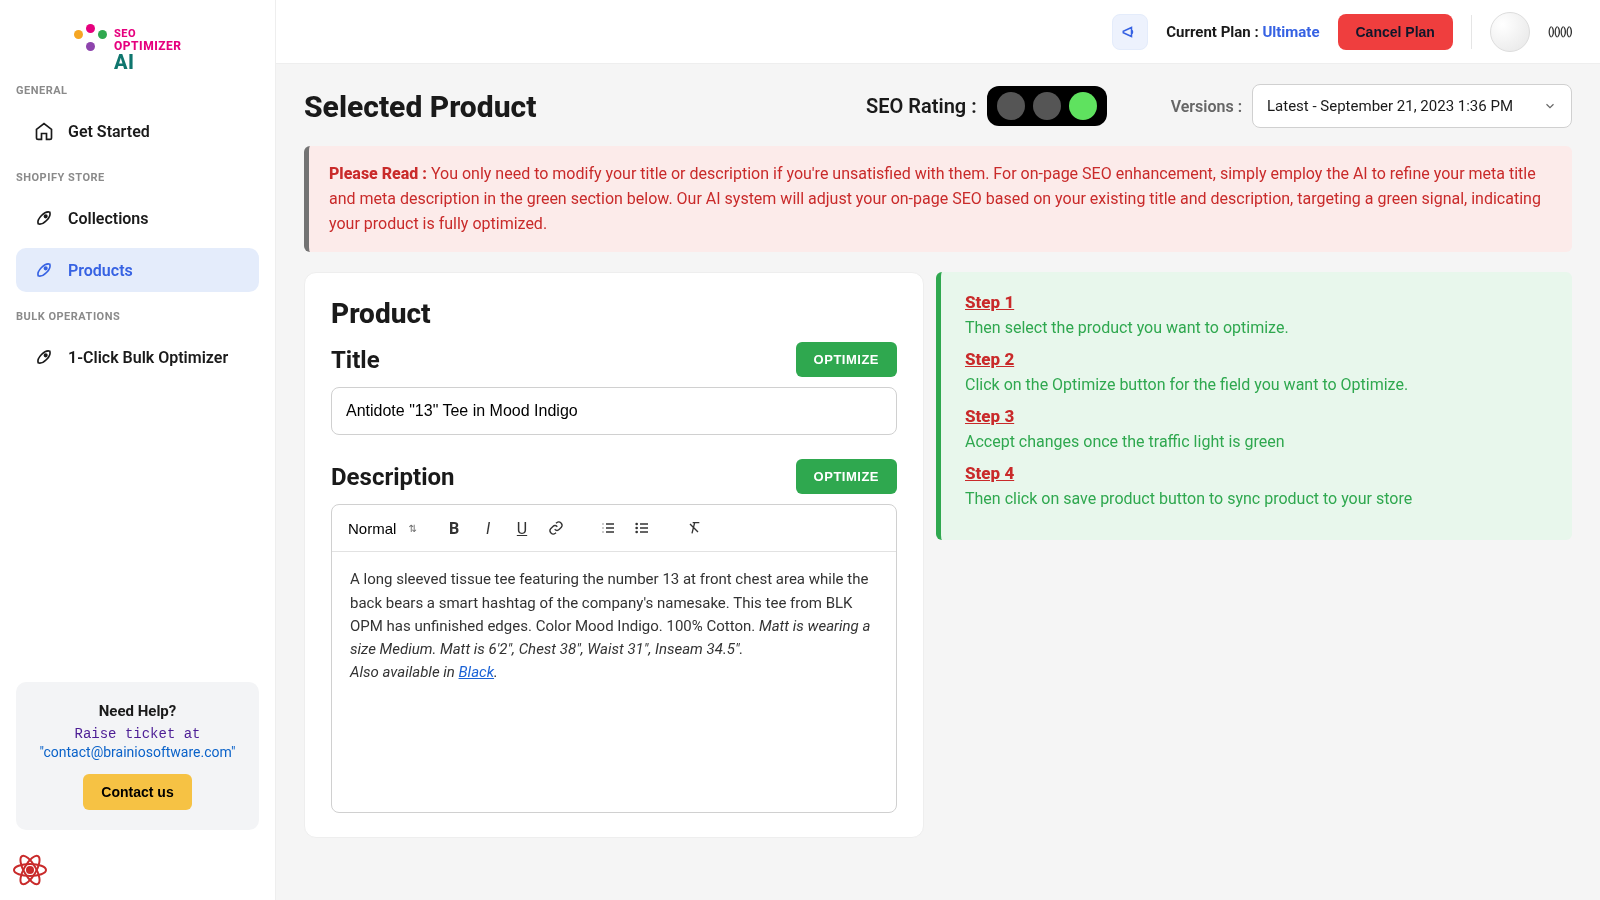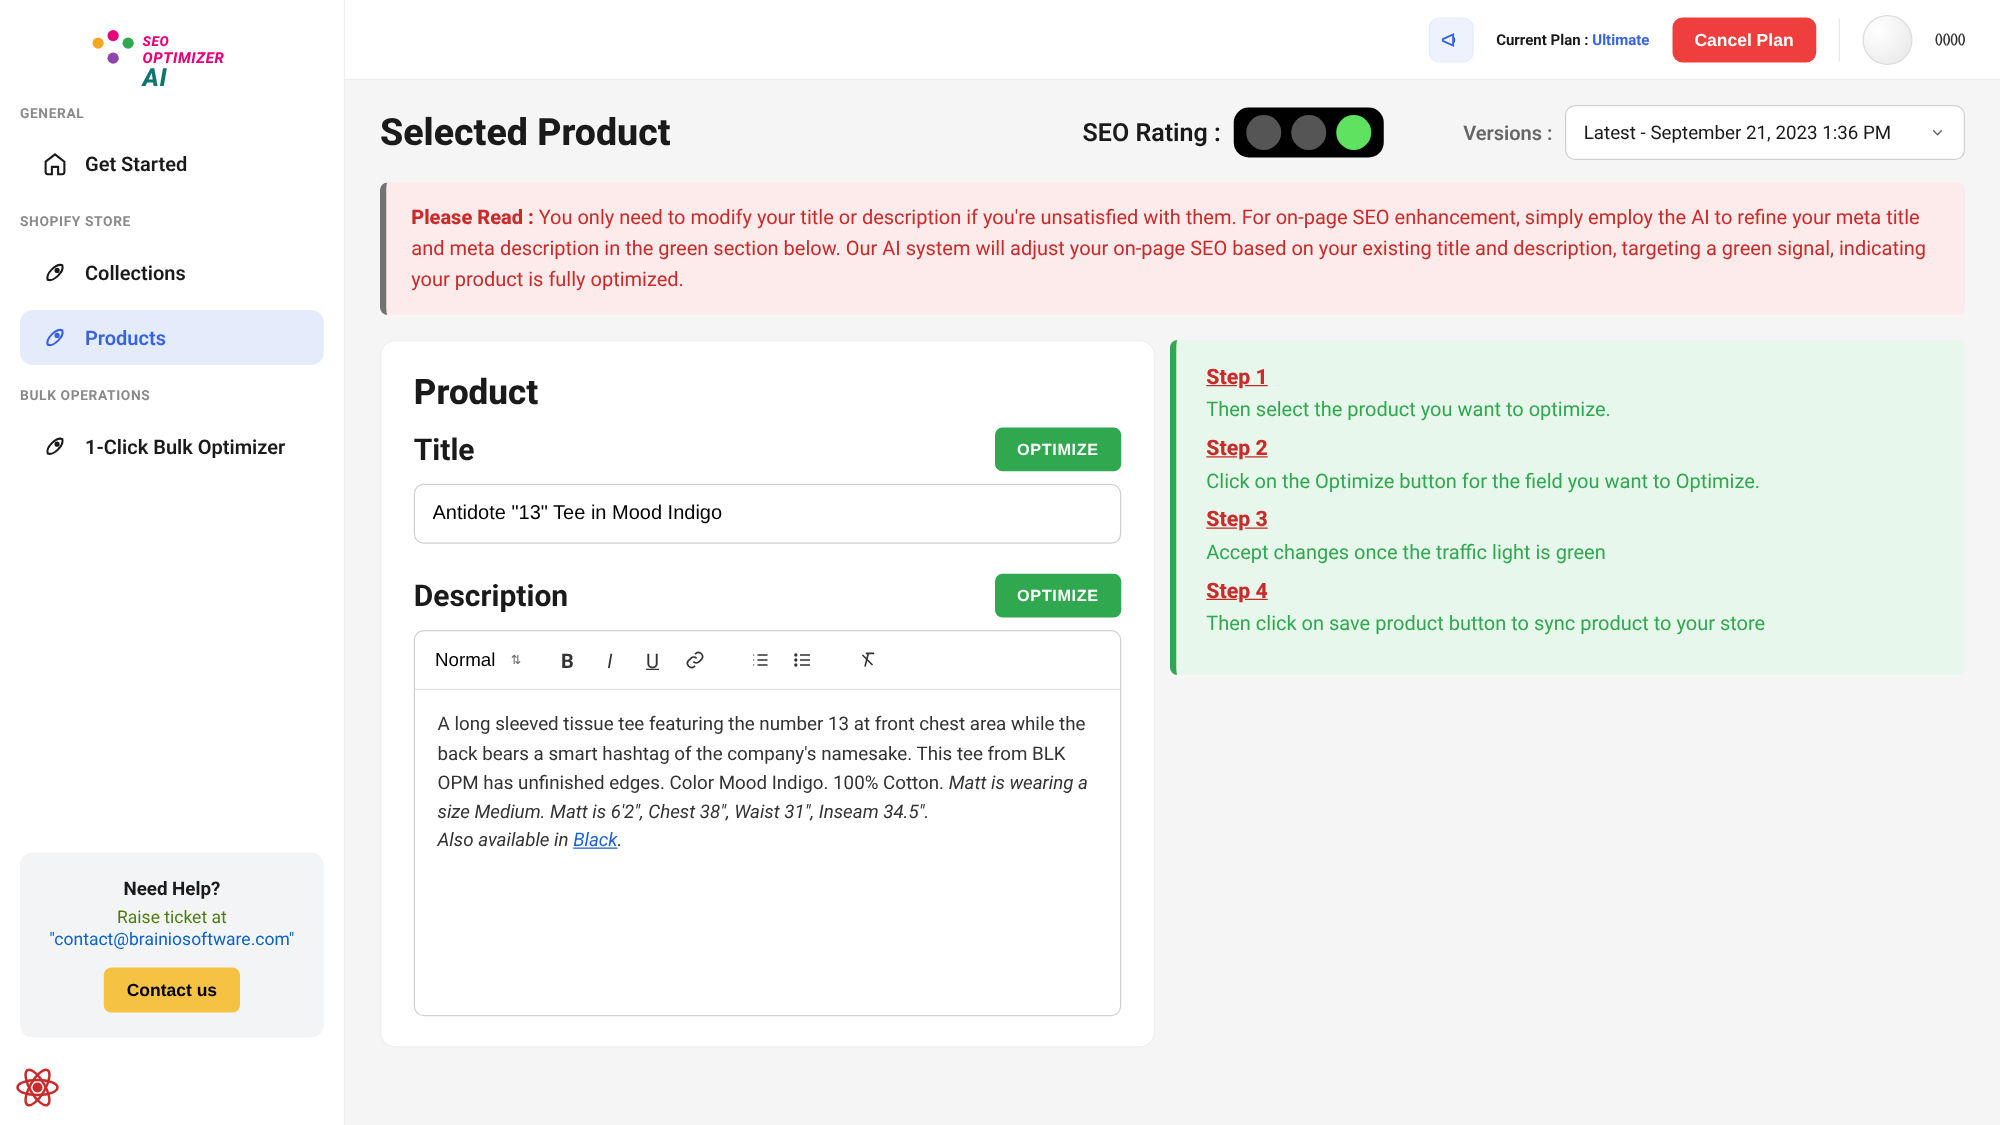--- a/index.html
+++ b/index.html
@@ -1,41 +1,41 @@
 <!DOCTYPE html>
 <html><head>
 <meta charset="utf-8">
 <style>
 * { box-sizing: border-box; margin: 0; padding: 0; }
 body { font-family: -apple-system, BlinkMacSystemFont, "Segoe UI", Roboto, Arial, sans-serif; background: #f5f5f5; color: #1a1a1a; }
 .app { display: flex; width: 1600px; height: 900px; background: #fff; }
 .sidebar { width: 276px; background: #fff; border-right: 1px solid #eee; display: flex; flex-direction: column; position: relative; }
-.logo { padding: 24px 20px 16px 116px; position: relative; height: 70px; font-style: italic; }
+.logo { padding: 24px 20px 16px 116px; position: relative; height: 70px; }
 .logo-dots { position: absolute; left: 74px; top: 30px; }
 .logo-dots span { position: absolute; width: 9px; height: 9px; border-radius: 50%; }
 .logo-text { position: absolute; left: 114px; top: 28px; font-size: 13px; font-weight: 800; line-height: 1.05; letter-spacing: 0.5px; }
 .logo-text .seo { color: #e6007e; font-size: 11px; }
 .logo-text .opt { color: #e6007e; font-size: 12px; }
 .logo-text .ai { color: #0f766e; font-size: 20px; }
 .section-label { font-size: 11px; font-weight: 700; color: #8a8a8a; letter-spacing: 0.5px; padding: 14px 16px 8px; }
 .nav-item { display: flex; align-items: center; gap: 14px; padding: 12px 18px; margin: 4px 16px; border-radius: 10px; cursor: pointer; font-size: 16px; font-weight: 600; color: #1a1a1a; }
 .nav-item.active { background: #e4ecfb; color: #3662e3; }
 .nav-item .icon { width: 20px; height: 20px; display: inline-flex; align-items: center; justify-content: center; }
 .help-box { margin: auto 16px 70px; background: #f3f4f6; border-radius: 10px; padding: 20px 14px; text-align: center; }
 .help-box .hh { font-weight: 700; font-size: 15px; margin-bottom: 6px; }
-.help-box .hr { font-size: 14px; color: #4d7c0f; }
+.help-box .hr { font-size: 14px; color: #4c1d95; font-family: Liberation Mono, monospace; }
 .help-box .hm { font-size: 14px; color: #0a62c9; margin-top: 2px; }
 .help-box button { margin-top: 14px; background: #f6c244; border: none; padding: 10px 18px; border-radius: 6px; font-weight: 700; font-size: 14px; cursor: pointer; }
 .react-badge { position: absolute; left: 10px; bottom: 10px; width: 40px; height: 40px; }
 .main { flex: 1; background: #f5f5f5; display: flex; flex-direction: column; overflow: hidden; }
 .topbar { height: 64px; background: #fff; display: flex; align-items: center; justify-content: flex-end; padding: 0 28px; gap: 18px; border-bottom: 1px solid #eee; }
 .announce-btn { width: 36px; height: 36px; border: 1px solid #e4ecfb; background: #edf2fd; border-radius: 8px; display: flex; align-items: center; justify-content: center; cursor: pointer; color: #3662e3; }
-.plan-text { font-weight: 700; font-size: 12px; }
+.plan-text { font-weight: 700; font-size: 15px; }
 .plan-text .ultimate { color: #3662e3; }
-.cancel-btn { background: #ef3e3e; color: #ffffff; border: none; padding: 10px 18px; border-radius: 8px; font-weight: 700; font-size: 14px; cursor: pointer; }
+.cancel-btn { background: #ef3e3e; color: #0f172a; border: none; padding: 10px 18px; border-radius: 8px; font-weight: 700; font-size: 14px; cursor: pointer; }
 .divider-v { width: 1px; height: 34px; background: #e5e5e5; }
 .avatar { width: 40px; height: 40px; border-radius: 50%; background: radial-gradient(circle at 30% 30%, #fff, #e6e6e6); border: 1px solid #ddd; }
 .brand-mini { font-size: 10px; font-weight: 800; color: #333; letter-spacing: -0.5px; }
 .content { padding: 20px 28px; overflow-y: auto; flex: 1; }
 .header-row { display: flex; align-items: center; gap: 24px; margin-bottom: 18px; }
 .page-title { font-size: 30px; font-weight: 800; }
 .seo-rating { display: flex; align-items: center; gap: 10px; margin-left: auto; font-size: 20px; font-weight: 600; justify-content: space-between; }
 .traffic { background: #000; border-radius: 12px; padding: 6px 10px; display: flex; gap: 8px; }
 .traffic span { width: 28px; height: 28px; border-radius: 50%; background: #555; }
 .traffic span.green { background: #5fe25f; }

